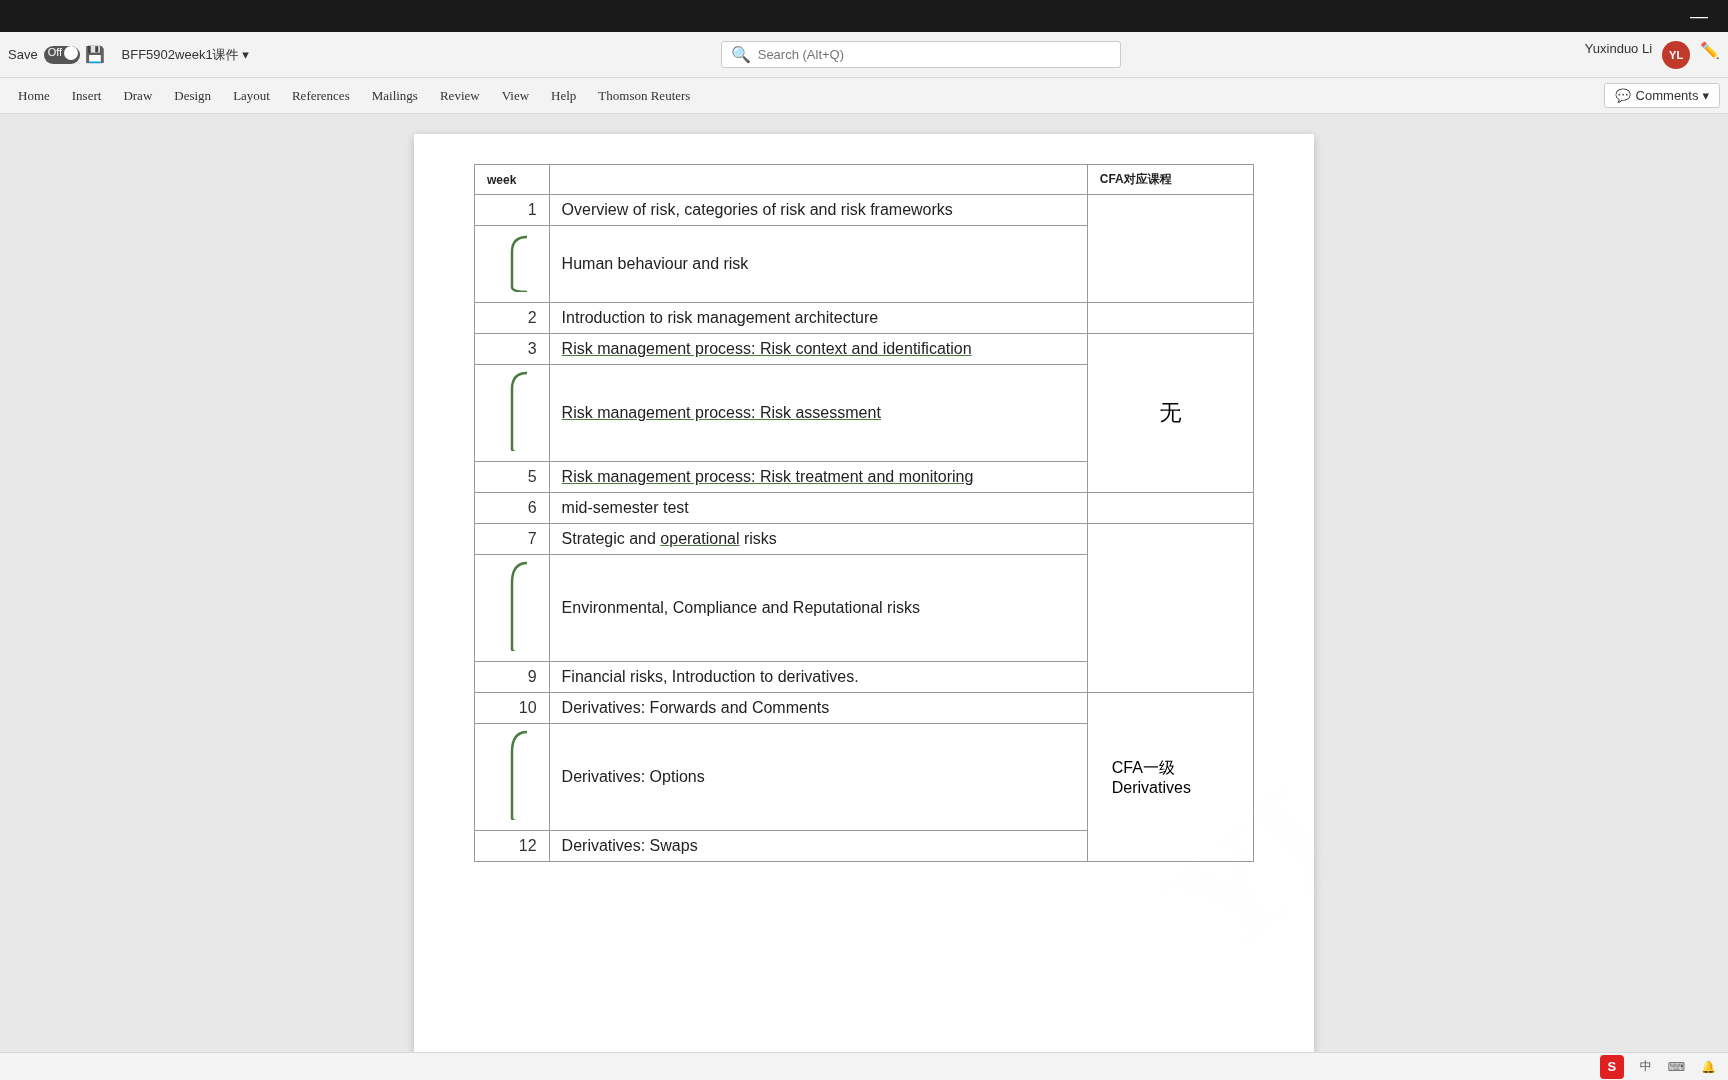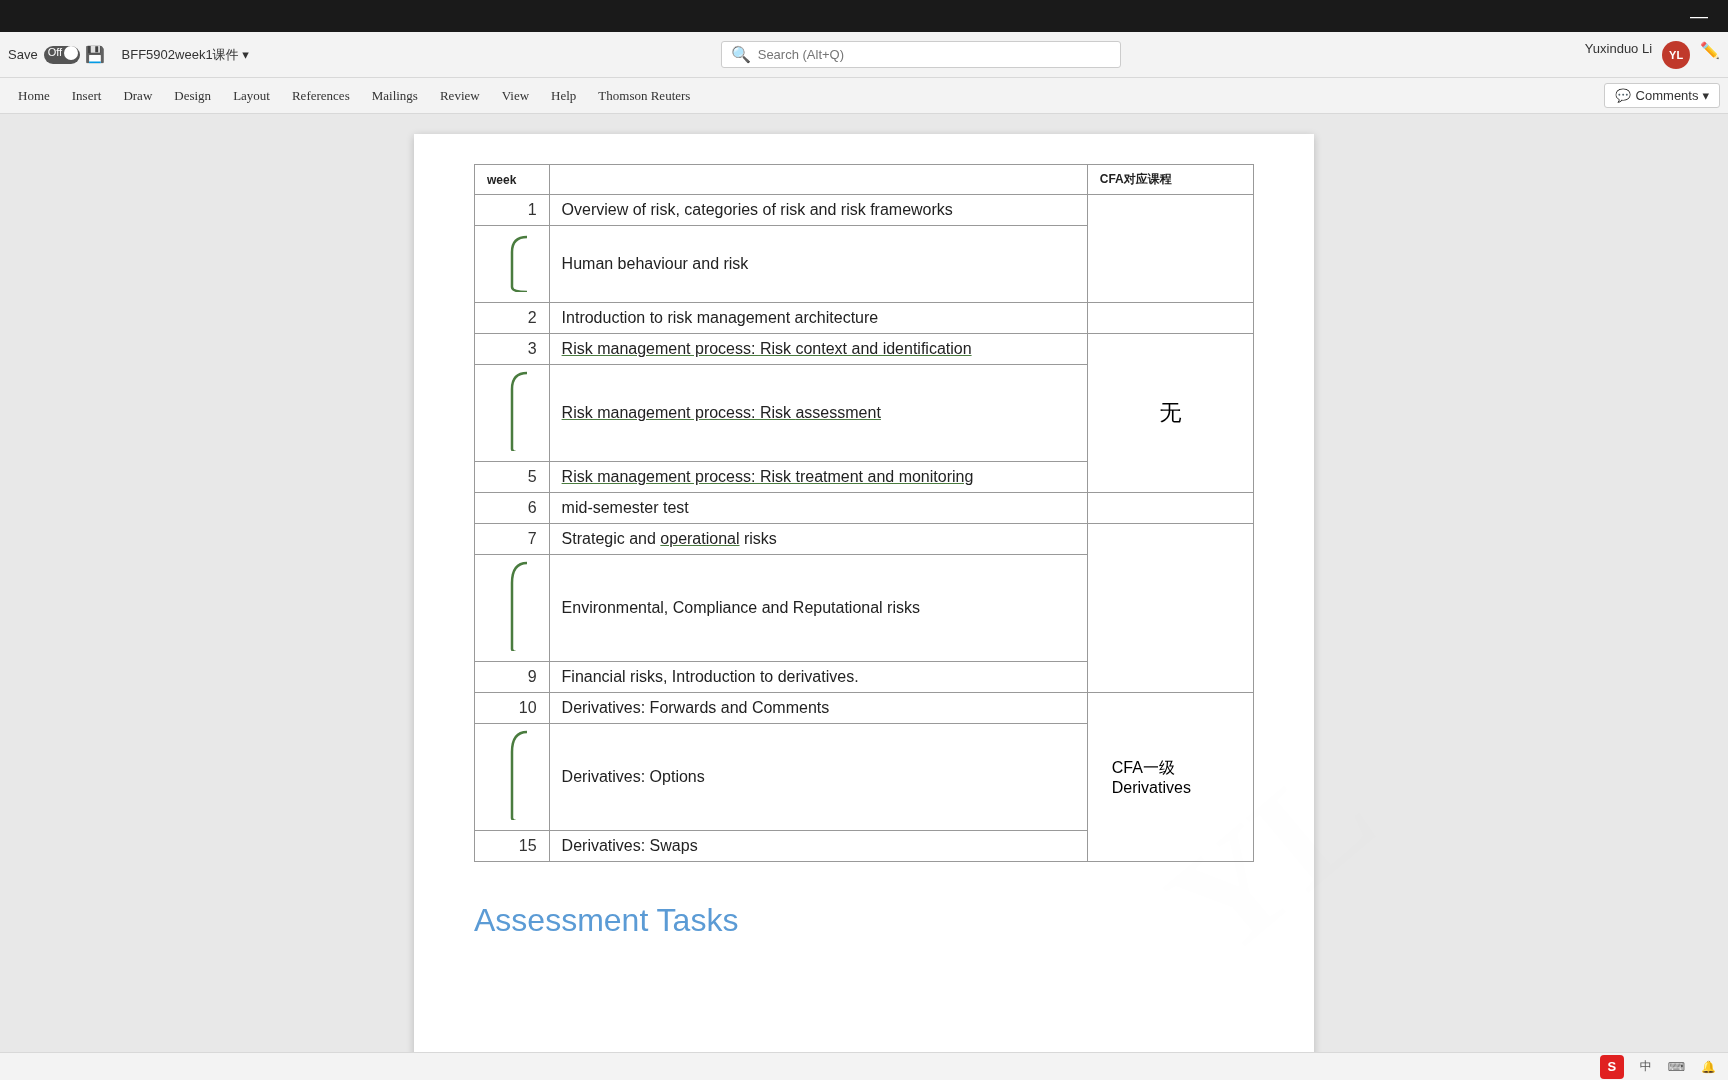--- a/index.html
+++ b/index.html
@@ -453,31 +453,28 @@
           <td class="week-num">
             <svg width="30" height="90">
               <path d="M20,2 Q5,2 5,22 L5,40 Q5,45 5,45 Q5,50 5,68 L5,88 Q5,92 20,92" fill="none" stroke="#4a7c3f" stroke-width="2.5"></path>
             </svg>
           </td>
           <td>
             <span class="topic-text">Derivatives: Options</span>
           </td>
         </tr>
         <tr>
-          <td class="week-num">15</td>
+          <td class="week-num">12</td>
           <td>
             <span class="topic-text">Derivatives: Swaps</span>
           </td>
         </tr>
       </tbody>
     </table>
 
-    <div class="assessment-section">
-      <h2 class="assessment-title">Assessment Tasks</h2>
-    </div>
   </div>
 </div>
 
 <div class="status-bar">
   <div></div>
   <div class="status-right">
     <div class="sogou-icon">S</div>
     <span>中</span>
     <span>⌨</span>
     <span>🔔</span>

